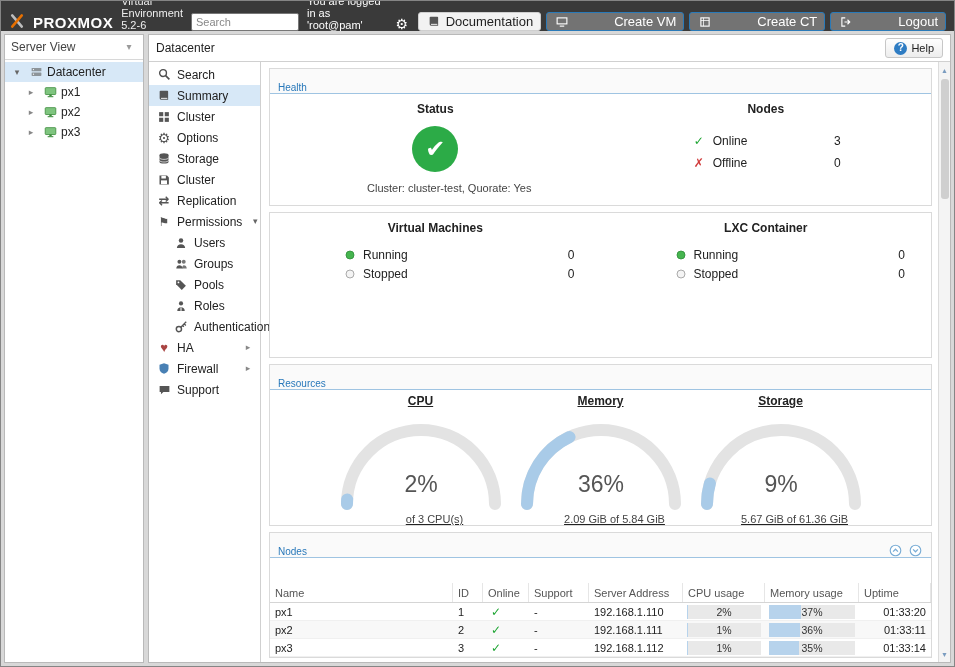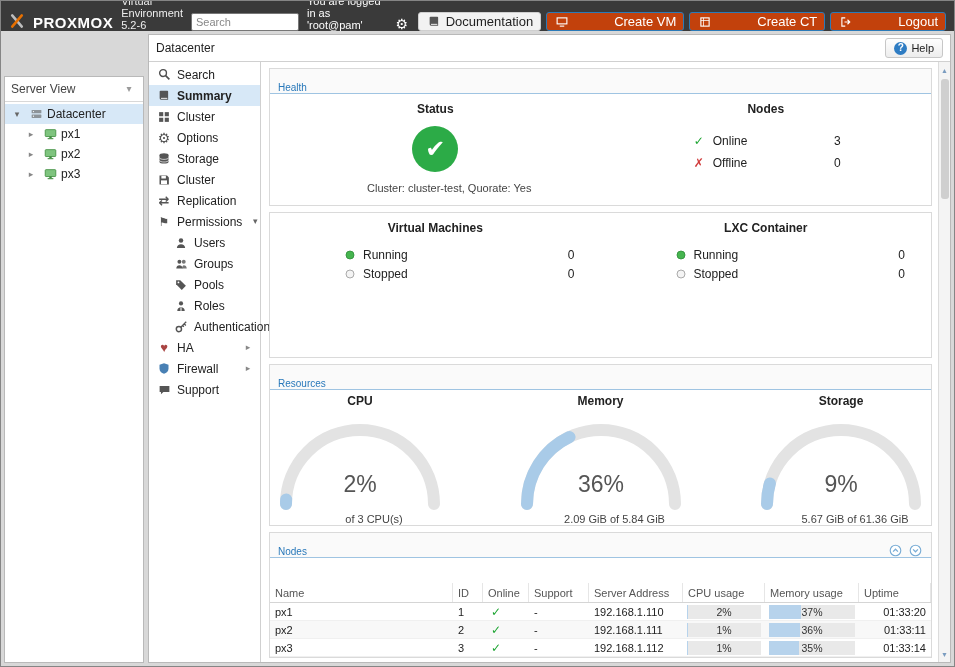--- a/index.html
+++ b/index.html
@@ -7,37 +7,37 @@
 .app{width:955px;height:667px;border:1px solid #858585;display:flex;flex-direction:column;background:#d8d8d8;font-size:12px;color:#222;overflow:hidden;}
 .topbar{height:30px;flex:0 0 30px;background:#3a3a3a;display:flex;align-items:flex-end;gap:8px;padding:0 8px;color:#fff;}
 .logo-text{font-weight:bold;font-size:15px;letter-spacing:.5px;}
 .subtitle{font-size:11px;color:#eee;}
 .search-input{width:108px;height:18px;font-size:11px;border:1px solid #777;border-radius:2px;padding:0 4px;font-family:inherit;}
 input::placeholder{color:#888;}
 .login-text{margin-left:auto;font-size:11px;}
 .tb-buttons{display:flex;gap:5px;align-items:center;}
 .tb-btn{display:flex;align-items:center;gap:4px;height:19px;padding:0 7px;border-radius:3px;font-size:13px;cursor:pointer;white-space:nowrap;}
 .tb-btn.light{background:#f2f2f2;color:#222;border:1px solid #cfcfcf;}
-.tb-btn.blue{background:#c2410c;color:#fff;border:1px solid #2a7ab8;gap:44px;}
+.tb-btn.blue{background:#737373;color:#fff;border:1px solid #2a7ab8;gap:44px;}
 .main{flex:1;display:flex;gap:4px;padding:3px;min-height:0;}
-.tree-panel{width:140px;flex:0 0 140px;background:#fff;border:1px solid #b9b9b9;display:flex;flex-direction:column;margin-top:42px;}
+.tree-panel{width:140px;flex:0 0 140px;background:#fff;border:1px solid #b9b9b9;display:flex;flex-direction:column;}
 .tree-header{height:25px;flex:0 0 25px;display:flex;align-items:center;padding:0 6px;border-bottom:1px solid #d8d8d8;color:#444;cursor:pointer;}
 .tree-header .ic{margin-left:auto;}
 .tree-body{padding-top:2px;}
 .tree-row{display:flex;align-items:center;height:20px;gap:3px;padding-left:4px;cursor:pointer;}
 .tree-row.child{padding-left:18px;}
 .tree-row.selected{background:#d7e8f7;}
 .center{flex:1;display:flex;flex-direction:column;background:#fff;border:1px solid #b9b9b9;min-width:0;}
 .crumb{height:27px;flex:0 0 27px;display:flex;align-items:center;padding:0 7px;border-bottom:1px solid #d0d0d0;}
 .help-btn{margin-left:auto;display:flex;align-items:center;gap:4px;border:1px solid #c7c7c7;border-radius:3px;background:linear-gradient(#fefefe,#ededed);padding:1px 8px;font-size:11px;height:20px;cursor:pointer;}
 .center-body{flex:1;display:flex;min-height:0;}
 .nav{width:112px;flex:0 0 112px;border-right:1px solid #d0d0d0;padding-top:2px;}
 .nav-item{display:flex;align-items:center;gap:5px;height:21px;padding:0 4px 0 7px;cursor:pointer;white-space:nowrap;}
 .nav-item.indent{padding-left:24px;}
-.nav-item.selected{background:#d7e8f7;font-weight:bold;}
+.nav-item.selected{background:#d7e8f7;}
 .nav-caret{margin-left:auto;}
 .content{flex:1;min-width:0;display:flex;flex-direction:column;gap:6px;padding:6px 6px 4px 8px;overflow:hidden;}
 .panel{border:1px solid #dadada;display:flex;flex-direction:column;min-height:0;background:#fff;}
 .panel-h{height:25px;flex:0 0 25px;display:flex;align-items:flex-end;padding:0 8px;background:#fafafa;border-bottom:1px solid #9fc4e2;color:#2878ba;font-size:10px;}
 .panel-tools{margin-left:auto;display:flex;gap:4px;}
 .panel-body{flex:1;min-height:0;justify-content:flex-end;}
 .panel-health{flex:0 0 138px;}
 .panel-guests{flex:0 0 146px;}
 .panel-resources{flex:0 0 162px;}
 .panel-nodes{flex:1;}
@@ -48,21 +48,21 @@
 .caption{margin-top:10px;font-size:11px;color:#444;margin-left:28px;}
 .hrows{margin-top:14px;width:150px;display:flex;flex-direction:column;}
 .hrow{display:flex;align-items:center;gap:6px;height:22px;}
 .hval{margin-left:auto;}
 .guests-body{display:flex;padding-top:8px;}
 .ghalf{flex:1;display:flex;flex-direction:column;}
 .ghalf .sec-title{text-align:center;}
 .grows{margin-top:10px;padding:0 26px 0 72px;display:flex;flex-direction:column;}
 .grow{display:flex;align-items:center;gap:5px;height:19px;}
 .gval{margin-left:auto;}
-.res-body{display:flex;justify-content:space-between;padding-top:4px;}
+.res-body{display:flex;justify-content:center;padding-top:4px;text-decoration:underline;}
 .gauge{display:flex;flex-direction:column;align-items:center;}
 .gauge .sec-title{margin-bottom:6px;}
 .gauge .caption{margin-top:0;}
 .tbl{display:flex;flex-direction:column;font-size:11px;}
 .thr{display:flex;align-items:center;height:20px;color:#555;border-bottom:1px solid #d5d5d5;}
 .th{display:flex;align-items:center;height:100%;padding:0 5px;border-right:1px solid #e6e6e6;}
 .tr{display:flex;align-items:center;height:18px;border-bottom:1px solid #f0f0f0;cursor:pointer;}
 .tr.alt{background:#f8f8f8;}
 .td{padding:0 5px;display:flex;align-items:center;height:100%;min-width:0;}
 .c-name{flex:1;min-width:0;}

